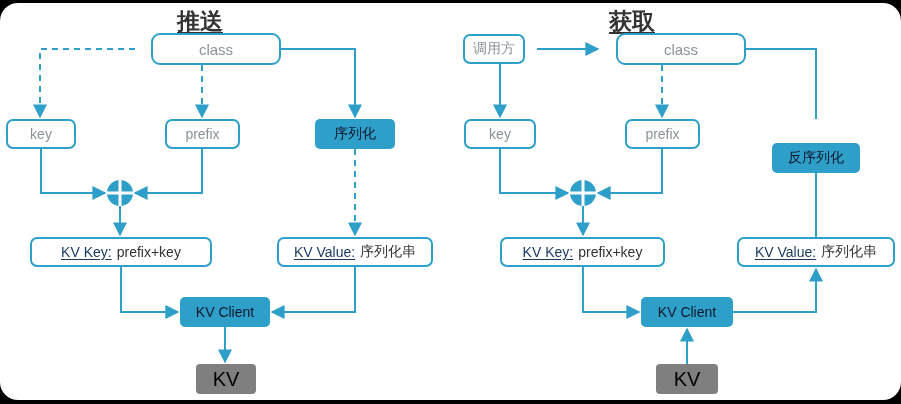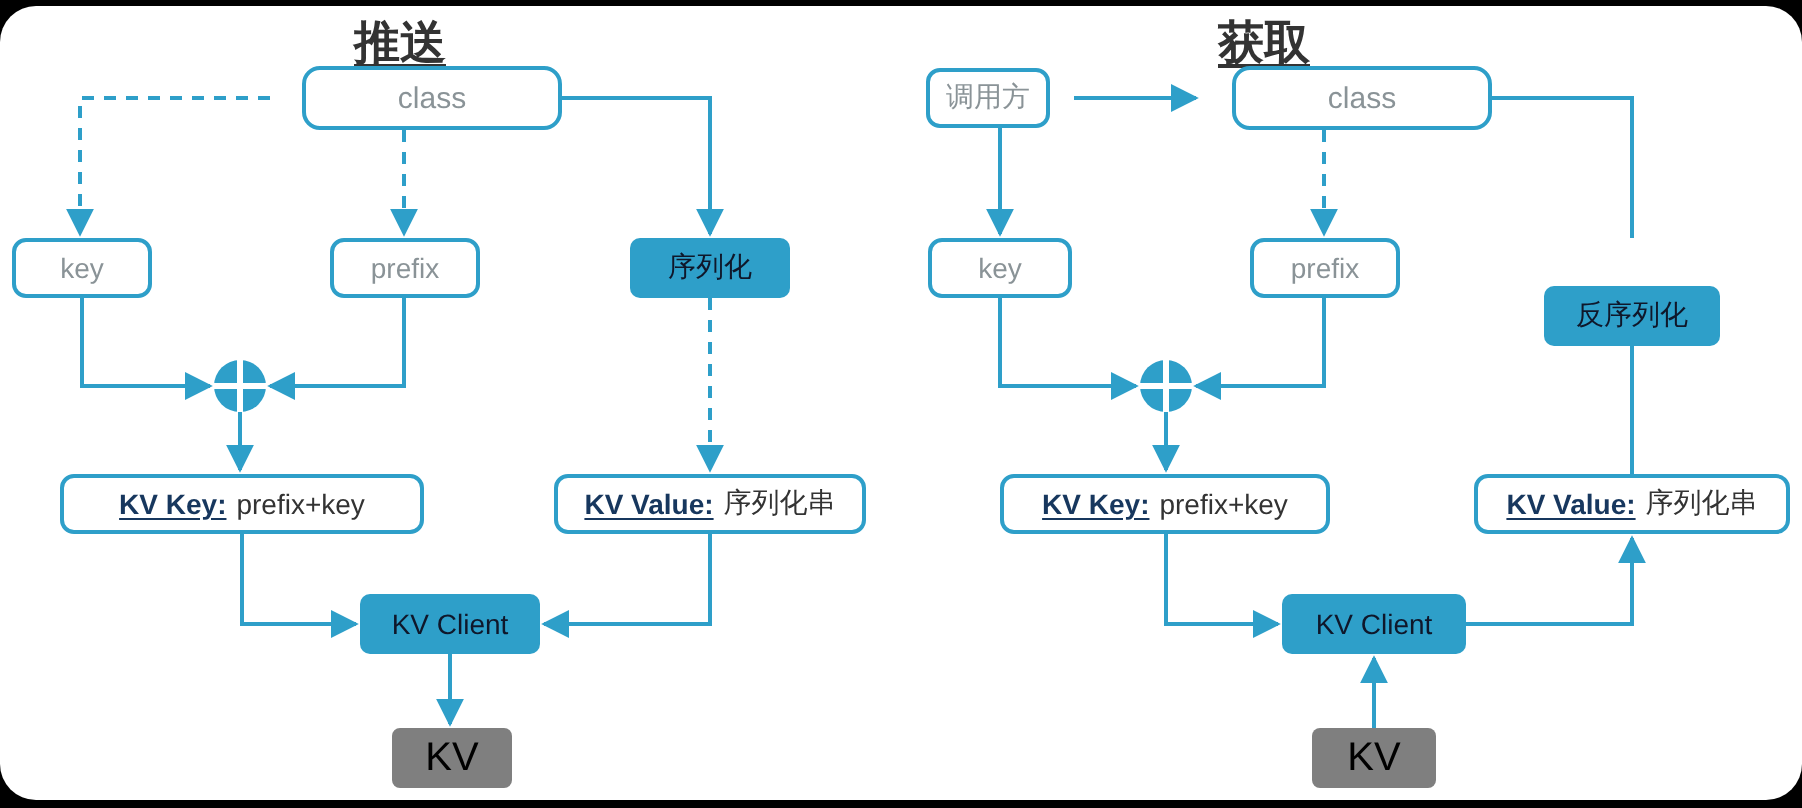--- a/index.html
+++ b/index.html
@@ -68,21 +68,21 @@
     border-radius: 5px;
   }
   .graybox {
     background: var(--grayBox, #7F7F7F);
     color: #000000;
     border-radius: 4px;
     font-size: 20px;
   }
   .kv-label {
     color: var(--navy, #17375E);
-    font-weight: 700;
+    font-weight: 400;
     text-decoration: underline;
     text-underline-offset: 2px;
   }
   .kv-rest {
     margin-left: 5px;
     color: var(--dark, #333333);
   }
 </style>
 </head>
 <body>

